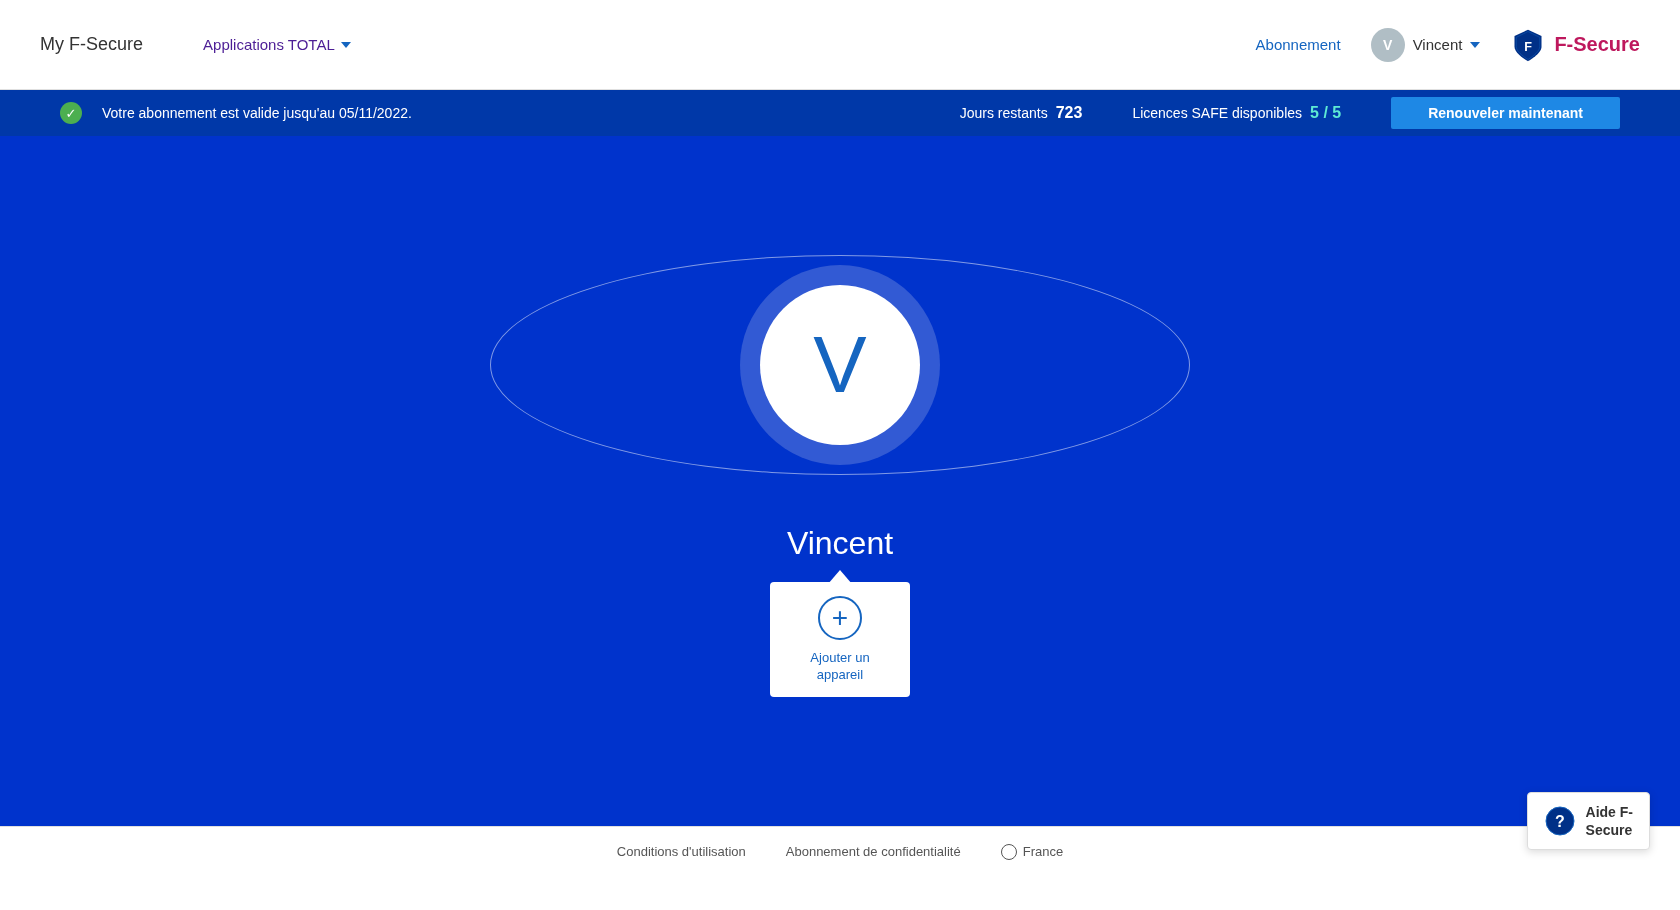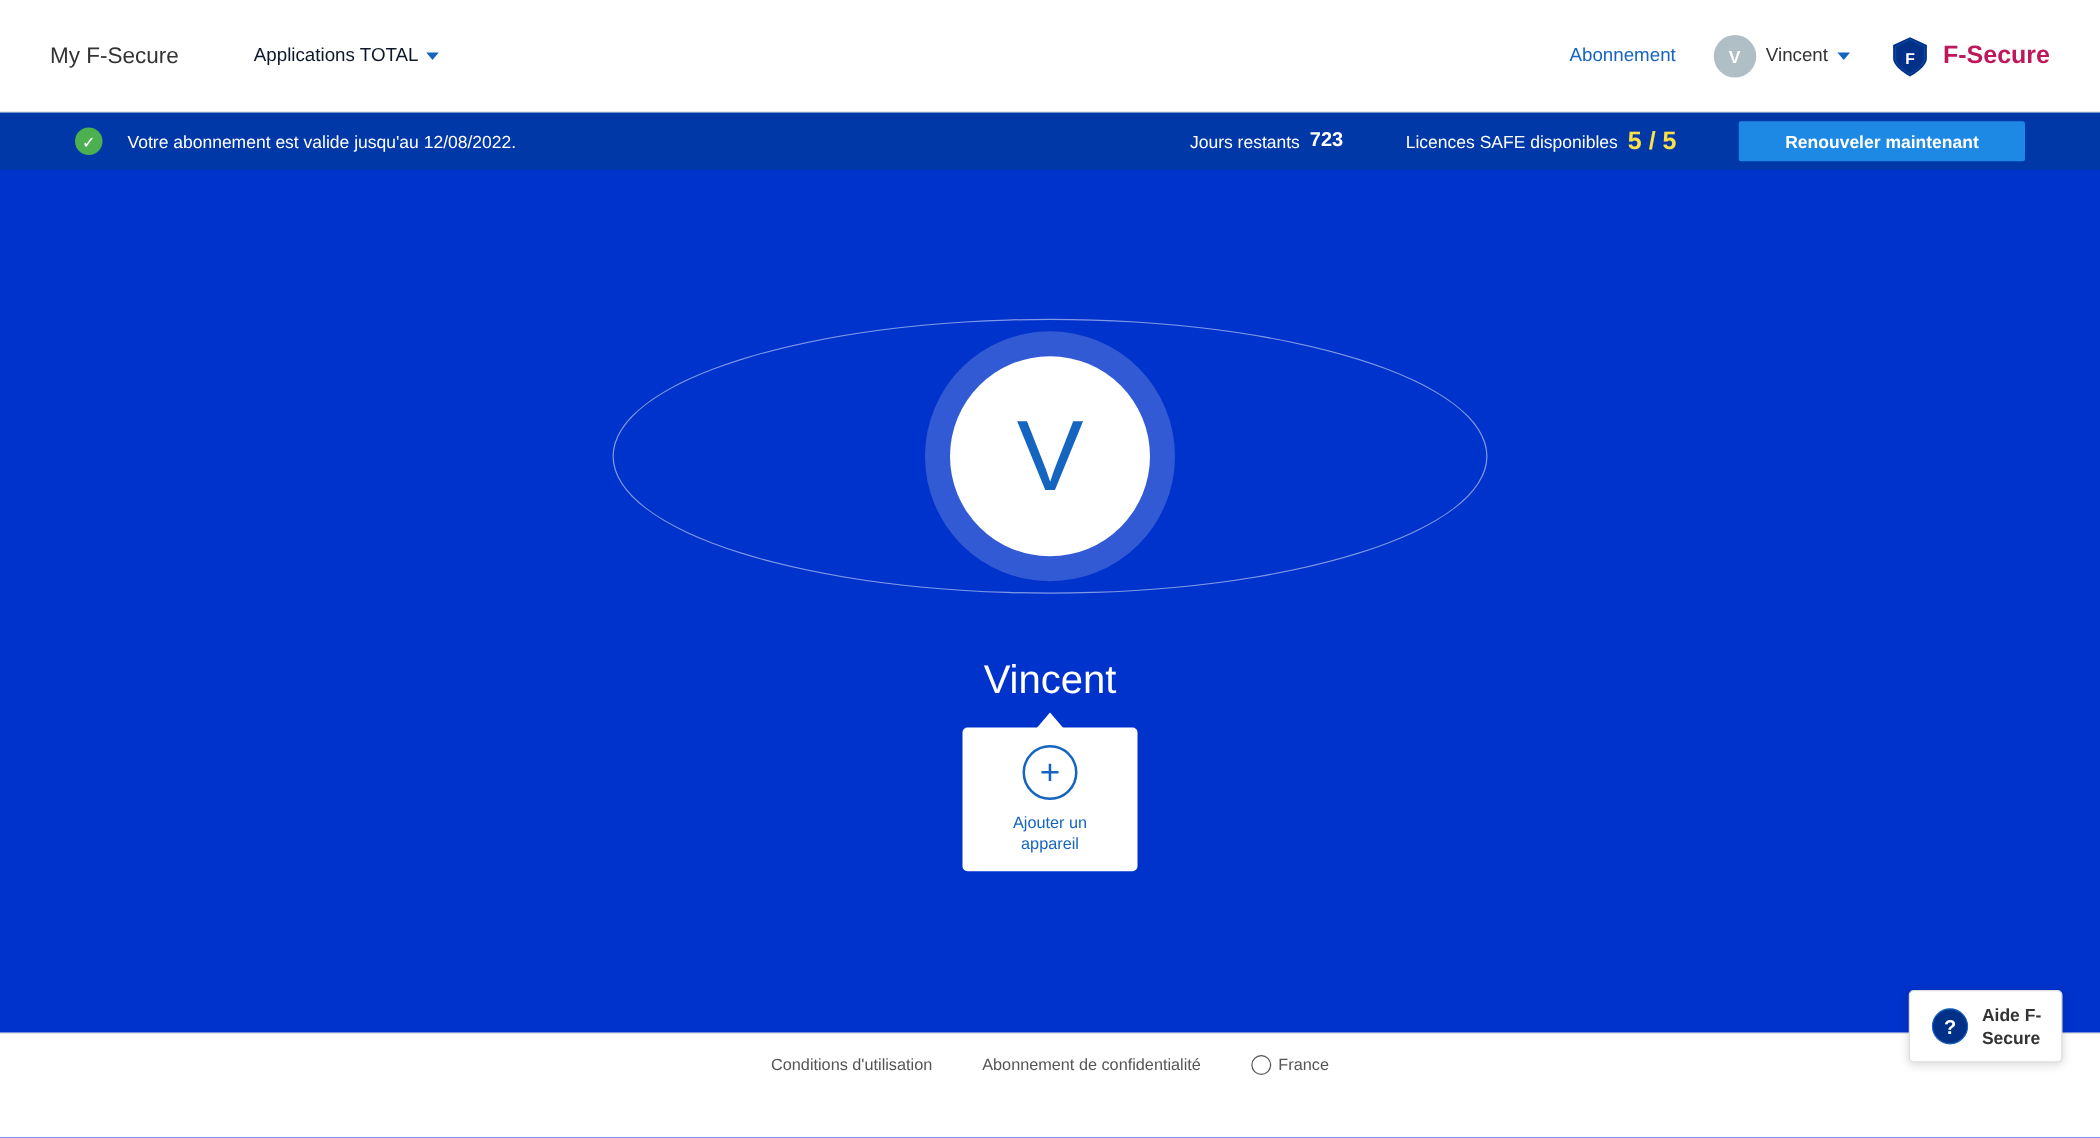--- a/index.html
+++ b/index.html
@@ -22,21 +22,21 @@
     }
     .app-title {
       font-size: 18px;
       color: #333;
       font-weight: 400;
     }
     .nav-applications {
       display: flex;
       align-items: center;
       gap: 6px;
-      color: #0f172a;
+      color: #4c1d95;
       font-size: 15px;
       cursor: pointer;
     }
     .chevron-down {
       width: 0; height: 0;
       border-left: 5px solid transparent;
       border-right: 5px solid transparent;
       border-top: 6px solid #1565c0;
       display: inline-block;
     }
@@ -116,23 +116,23 @@
       font-weight: 700;
       font-size: 16px;
     }
     .sub-licences {
       color: #fff;
       font-size: 14px;
       display: flex; align-items: center; gap: 8px;
       margin-left: 30px;
     }
     .sub-licences-num {
-      color: #fde047;
+      color: #5eead4;
       font-weight: 700;
-      font-size: 20px;
+      font-size: 16px;
     }
     .btn-renew {
       background: #1e88e5;
       color: #fff;
       border: none;
       padding: 8px 37px;
       font-size: 14px;
       font-weight: 600;
       cursor: pointer;
       border-radius: 2px;
@@ -328,21 +328,21 @@
         <path d="M20 5 L33 11.5 L33 22 C33 28.5 20 36 20 36 C20 36 7 28.5 7 22 L7 11.5 Z" fill="#003087" stroke="#1565c0" stroke-width="0.5"></path>
         <text x="20" y="27" text-anchor="middle" fill="#fff" font-size="14" font-weight="bold">F</text>
       </svg>
       <span class="fsecure-logo-text">F-Secure</span>
     </div>
   </div>
 </header>
 
 <div class="subscription-bar">
   <div class="sub-check-icon">✓</div>
-  <span class="sub-text">Votre abonnement est valide jusqu'au 12/08/2022.</span>
+  <span class="sub-text">Votre abonnement est valide jusqu'au 05/11/2022.</span>
   <div class="sub-spacer"></div>
   <div class="sub-jours">
     <span>Jours restants</span>
     <span class="sub-jours-num">723</span>
   </div>
   <div class="sub-licences">
     <span>Licences SAFE disponibles</span>
     <span class="sub-licences-num">5 / 5</span>
   </div>
   <button class="btn-renew">Renouveler maintenant</button>

